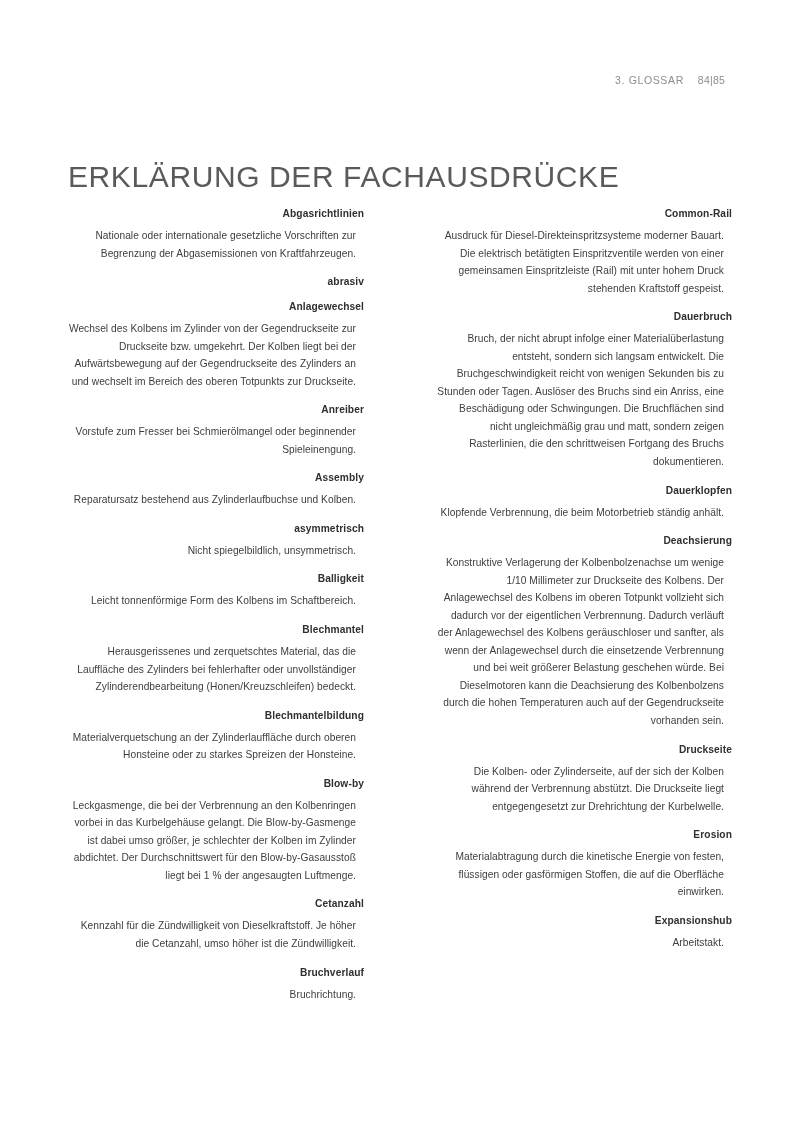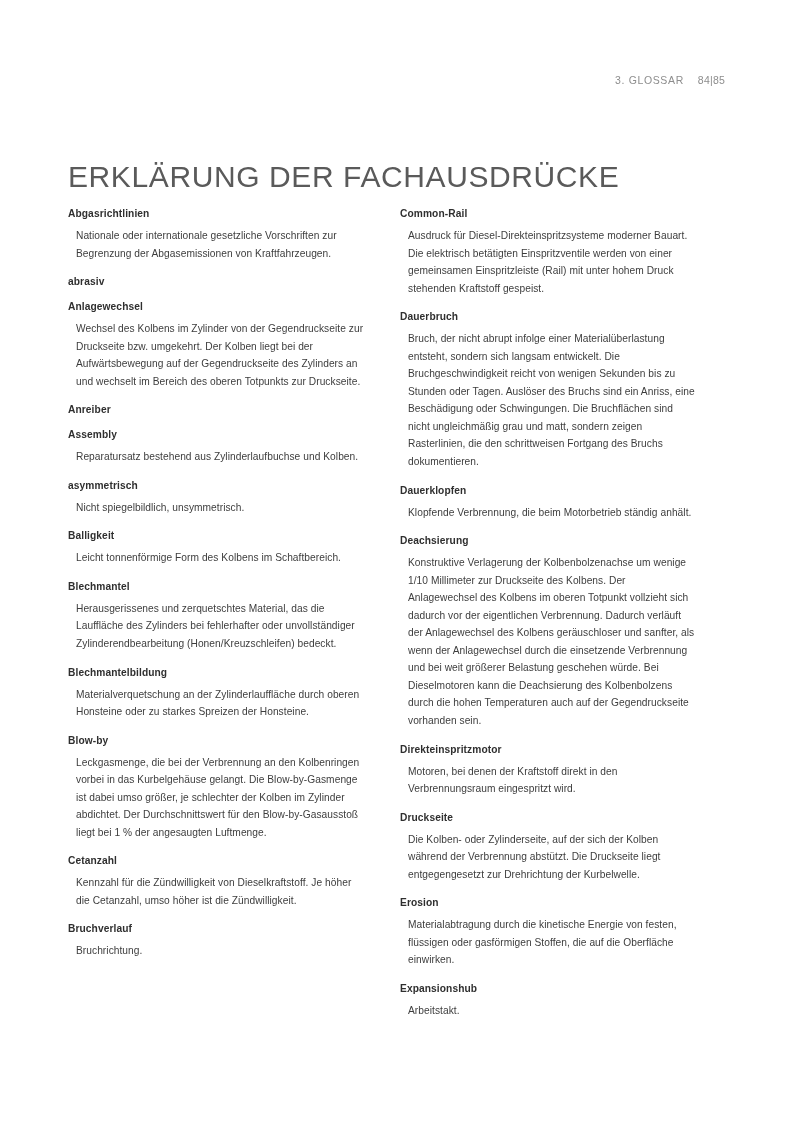--- a/index.html
+++ b/index.html
@@ -44,24 +44,25 @@
     left: 68px;
     font-size: 30px;
     font-weight: 300;
     letter-spacing: 0.02em;
     color: #5a5a5a;
     white-space: nowrap;
   }
   .columns {
     position: absolute;
     top: 208px;
-    left: 68px;
+    left: 60px;
     right: 68px;
     display: flex;
-    gap: 28px;
+    gap: 64px;
+    text-align: right;
   }
   .column {
     width: 304px;
     flex: 0 0 304px;
   }
   .entry {
     margin-bottom: 14px;
   }
   .entry:last-child {
     margin-bottom: 0;
@@ -102,20 +103,21 @@
       </div>
       <div class="entry">
         <div class="term">abrasiv</div>
       </div>
       <div class="entry">
         <div class="term">Anlagewechsel</div>
         <div class="definition">Wechsel des Kolbens im Zylinder von der Gegendruckseite zur Druckseite bzw. umgekehrt. Der Kolben liegt bei der Aufwärtsbewegung auf der Gegendruckseite des Zylinders an und wechselt im Bereich des oberen Totpunkts zur Druckseite.</div>
       </div>
       <div class="entry">
         <div class="term">Anreiber</div>
+        <div class="definition">Vorstufe zum Fresser bei Schmierölmangel oder beginnender Spieleinengung.</div>
       </div>
       <div class="entry">
         <div class="term">Assembly</div>
         <div class="definition">Reparatursatz bestehend aus Zylinderlaufbuchse und Kolben.</div>
       </div>
       <div class="entry">
         <div class="term">asymmetrisch</div>
         <div class="definition">Nicht spiegelbildlich, unsymmetrisch.</div>
       </div>
       <div class="entry">
@@ -155,24 +157,20 @@
       </div>
       <div class="entry">
         <div class="term">Dauerklopfen</div>
         <div class="definition">Klopfende Verbrennung, die beim Motorbetrieb ständig anhält.</div>
       </div>
       <div class="entry">
         <div class="term">Deachsierung</div>
         <div class="definition">Konstruktive Verlagerung der Kolbenbolzenachse um wenige 1/10 Millimeter zur Druckseite des Kolbens. Der Anlagewechsel des Kolbens im oberen Totpunkt vollzieht sich dadurch vor der eigentlichen Verbrennung. Dadurch verläuft der Anlagewechsel des Kolbens geräuschloser und sanfter, als wenn der Anlagewechsel durch die einsetzende Verbrennung und bei weit größerer Belastung geschehen würde. Bei Dieselmotoren kann die Deachsierung des Kolbenbolzens durch die hohen Temperaturen auch auf der Gegendruckseite vorhanden sein.</div>
       </div>
       <div class="entry">
-        <div class="term">Direkteinspritzmotor</div>
-        <div class="definition">Motoren, bei denen der Kraftstoff direkt in den Verbrennungsraum eingespritzt wird.</div>
-      </div>
-      <div class="entry">
         <div class="term">Druckseite</div>
         <div class="definition">Die Kolben- oder Zylinderseite, auf der sich der Kolben während der Verbrennung abstützt. Die Druckseite liegt entgegengesetzt zur Drehrichtung der Kurbelwelle.</div>
       </div>
       <div class="entry">
         <div class="term">Erosion</div>
         <div class="definition">Materialabtragung durch die kinetische Energie von festen, flüssigen oder gasförmigen Stoffen, die auf die Oberfläche einwirken.</div>
       </div>
       <div class="entry">
         <div class="term">Expansionshub</div>
         <div class="definition">Arbeitstakt.</div>

